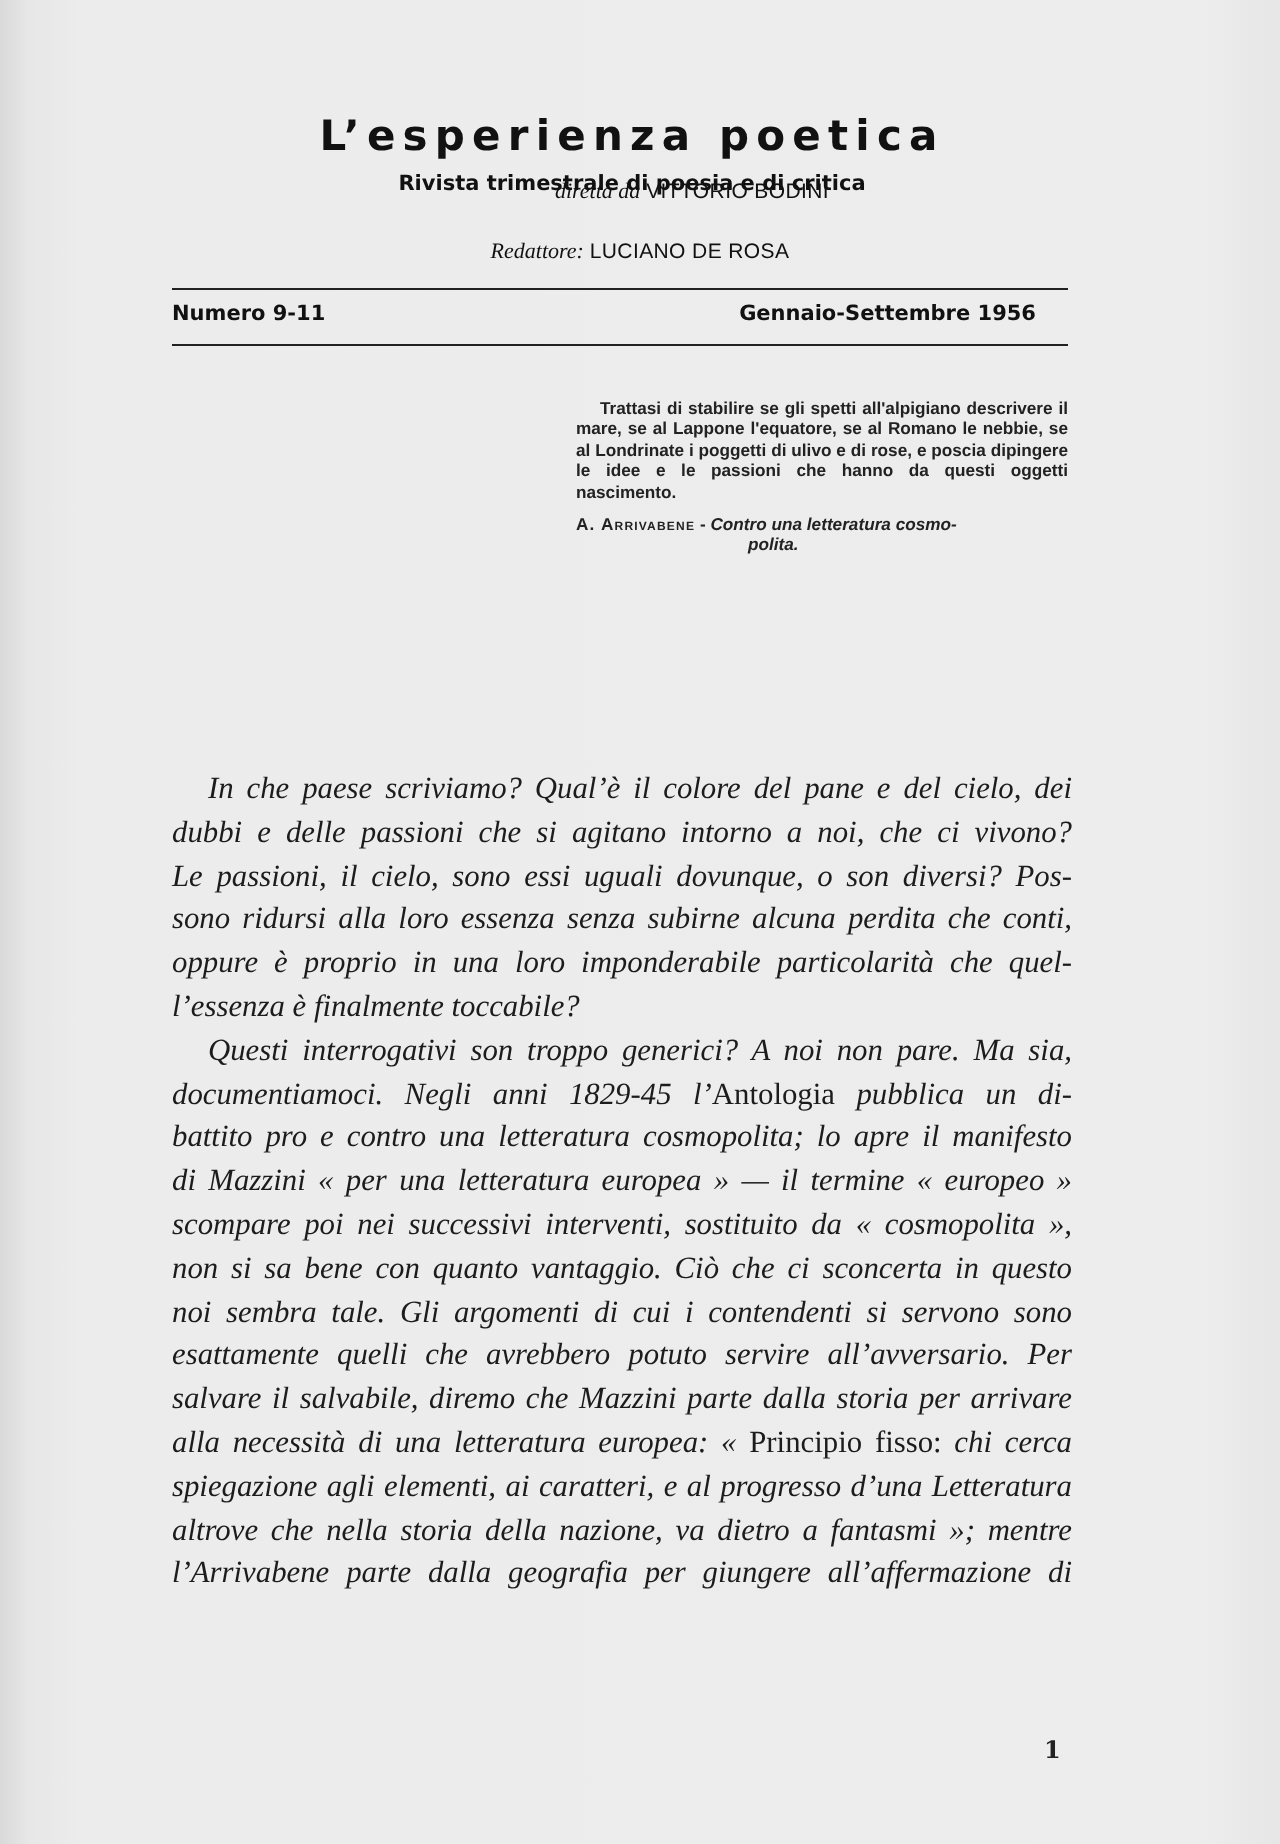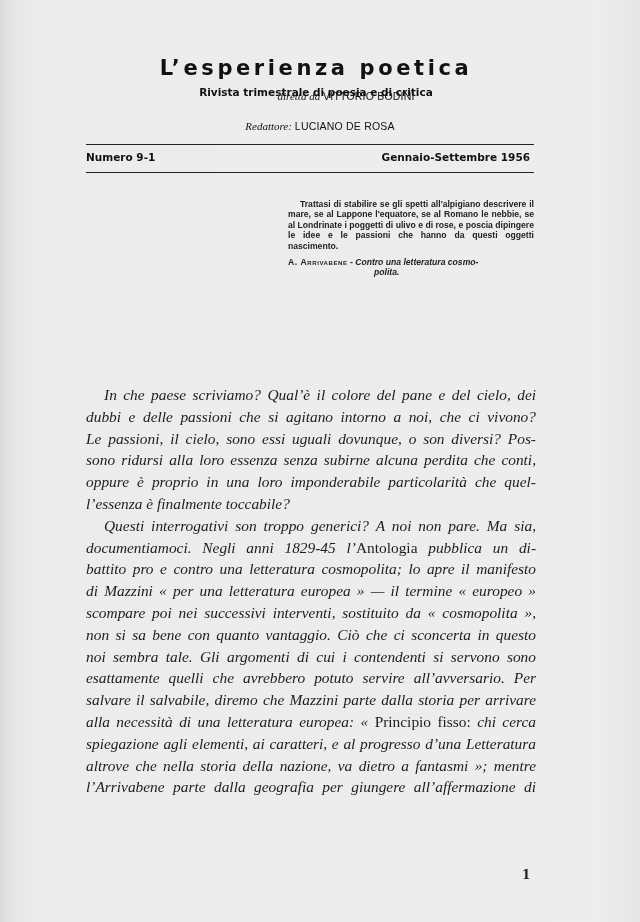--- a/index.html
+++ b/index.html
@@ -39,21 +39,21 @@
     border-top: 1.3px solid #222;
   }
   .rule-top { top: 144px; }
   .rule-bottom { top: 172px; }
 
   .issue-row {
     position: absolute; left: 86px; width: 448px; top: 151px;
     font-family: "DejaVu Sans", sans-serif; font-weight: bold; font-size: 10.5px; color: #111;
   }
   .issue-row .left { position: absolute; left: 0; }
-  .issue-row .right { position: absolute; right: 4px; }
+  .issue-row .right { position: absolute; right: 16px; }
 
   .epigraph {
     position: absolute; left: 288px; width: 246px; top: 199px;
     font-family: Liberation Sans, sans-serif; font-size: 8.6px; line-height: 10.4px;
     font-weight: bold; color: #222;
     text-align: justify;
   }
   .epigraph p { margin: 0; text-indent: 12px; }
   .epigraph .attrib { margin-top: 6px; text-indent: 0; padding-left: 0; }
   .epigraph .author { font-variant: small-caps; letter-spacing: 0.6px; }
@@ -86,21 +86,21 @@
     <span class="role">diretta da</span>
     <span class="name">VITTORIO BODINI</span>
   </div>
   <div class="masthead-line line-editor">
     <span class="role">Redattore:</span>
     <span class="name">LUCIANO DE ROSA</span>
   </div>
 
   <div class="rule rule-top"></div>
   <div class="issue-row">
-    <span class="left">Numero 9-1</span>
+    <span class="left">Numero 9-11</span>
     <span class="right">Gennaio-Settembre 1956</span>
   </div>
   <div class="rule rule-bottom"></div>
 
   <div class="epigraph">
     <p>Trattasi di stabilire se gli spetti all'alpigiano descrivere il mare, se al Lappone l'equatore, se al Romano le nebbie, se al Londrinate i poggetti di ulivo e di rose, e poscia dipingere le idee e le passioni che hanno da questi oggetti nascimento.</p>
     <p class="attrib">
       <span class="author">A. Arrivabene</span><span> - </span><span class="work">Contro una letteratura cosmo-</span>
     </p>
     <p class="attrib-cont">polita.</p>

